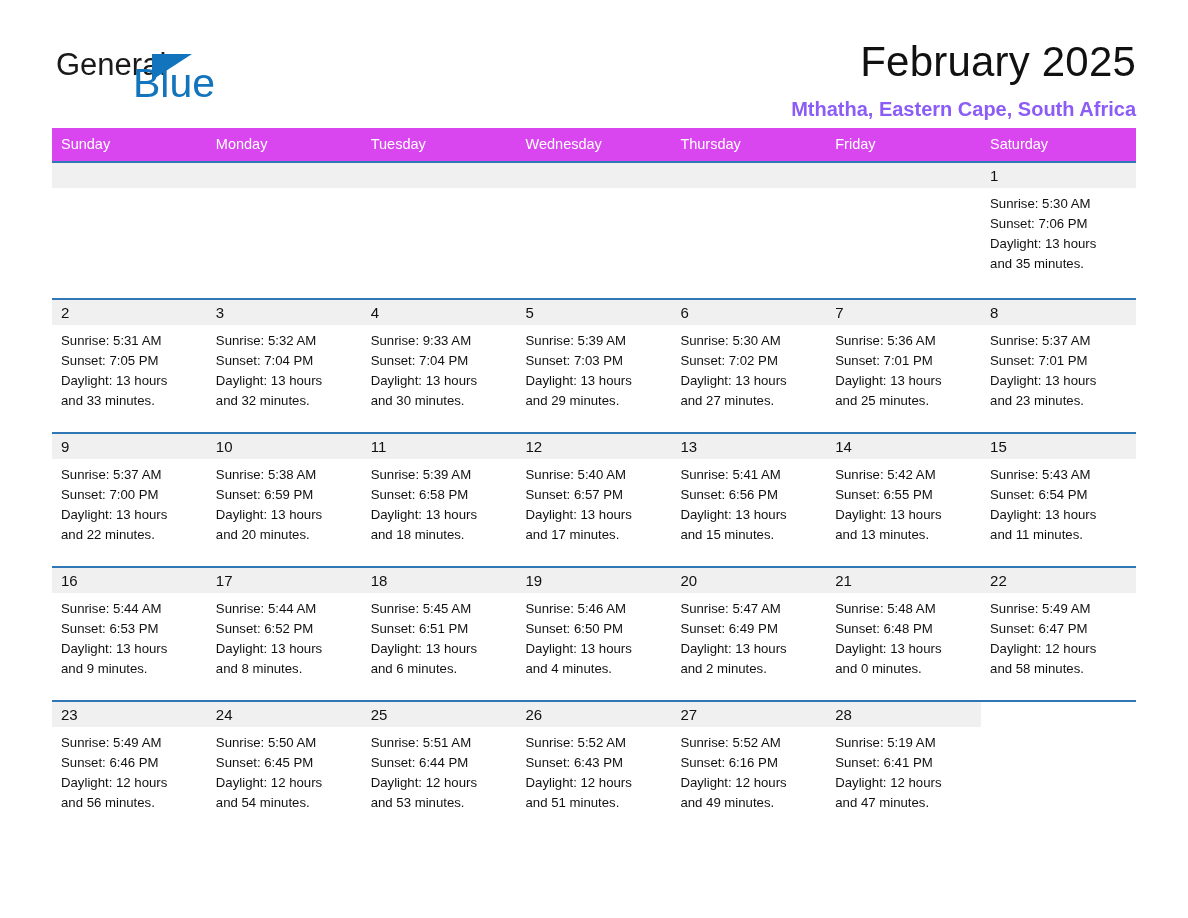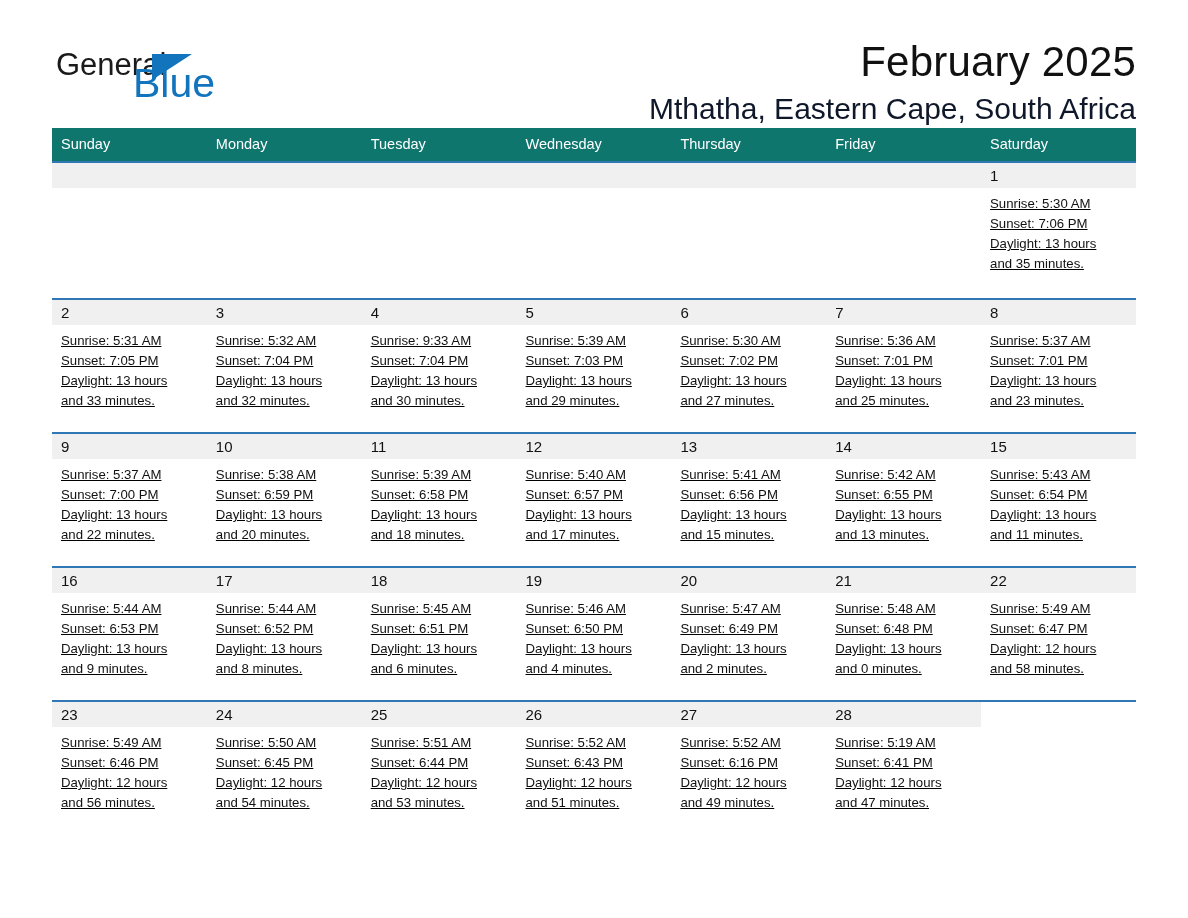--- a/index.html
+++ b/index.html
@@ -77,37 +77,37 @@
   }
   .month-title {
     font-size: 42px;
     line-height: 50px;
     font-weight: 400;
     color: #111111;
     letter-spacing: 0.2px;
   }
   .location-title {
     margin-top: 8px;
-    font-size: 30px;
+    font-size: 20px;
     line-height: 28px;
-    font-weight: 400;
-    color: #0f172a;
+    font-weight: 700;
+    color: #8b5cf6;
   }
 
   
   .calendar {
     margin: 18px 52px 0 52px;
     width: 1084px;
     border-collapse: collapse;
     table-layout: fixed;
   }
   .calendar col { width: 154.85px; }
 
   thead th {
-    background: #0f766e;
+    background: #d946ef;
     color: #ffffff;
     font-size: 14.5px;
     font-weight: 400;
     text-align: left;
     padding: 8px 0 9px 9px;
     height: 31px;
     border: none;
   }
 
   tbody td {
@@ -132,21 +132,20 @@
     font-size: 15px;
     line-height: 20px;
     color: #111111;
   }
   td.empty .daynum-band {
     background: #f0f0f0;
   }
 
   .cell-body {
     padding: 6px 6px 0 9px;
-    text-decoration: underline;
   }
   .cell-line {
     font-size: 13.2px;
     line-height: 20px;
     color: #111111;
     white-space: nowrap;
   }
 </style>
 </head>
 <body>

